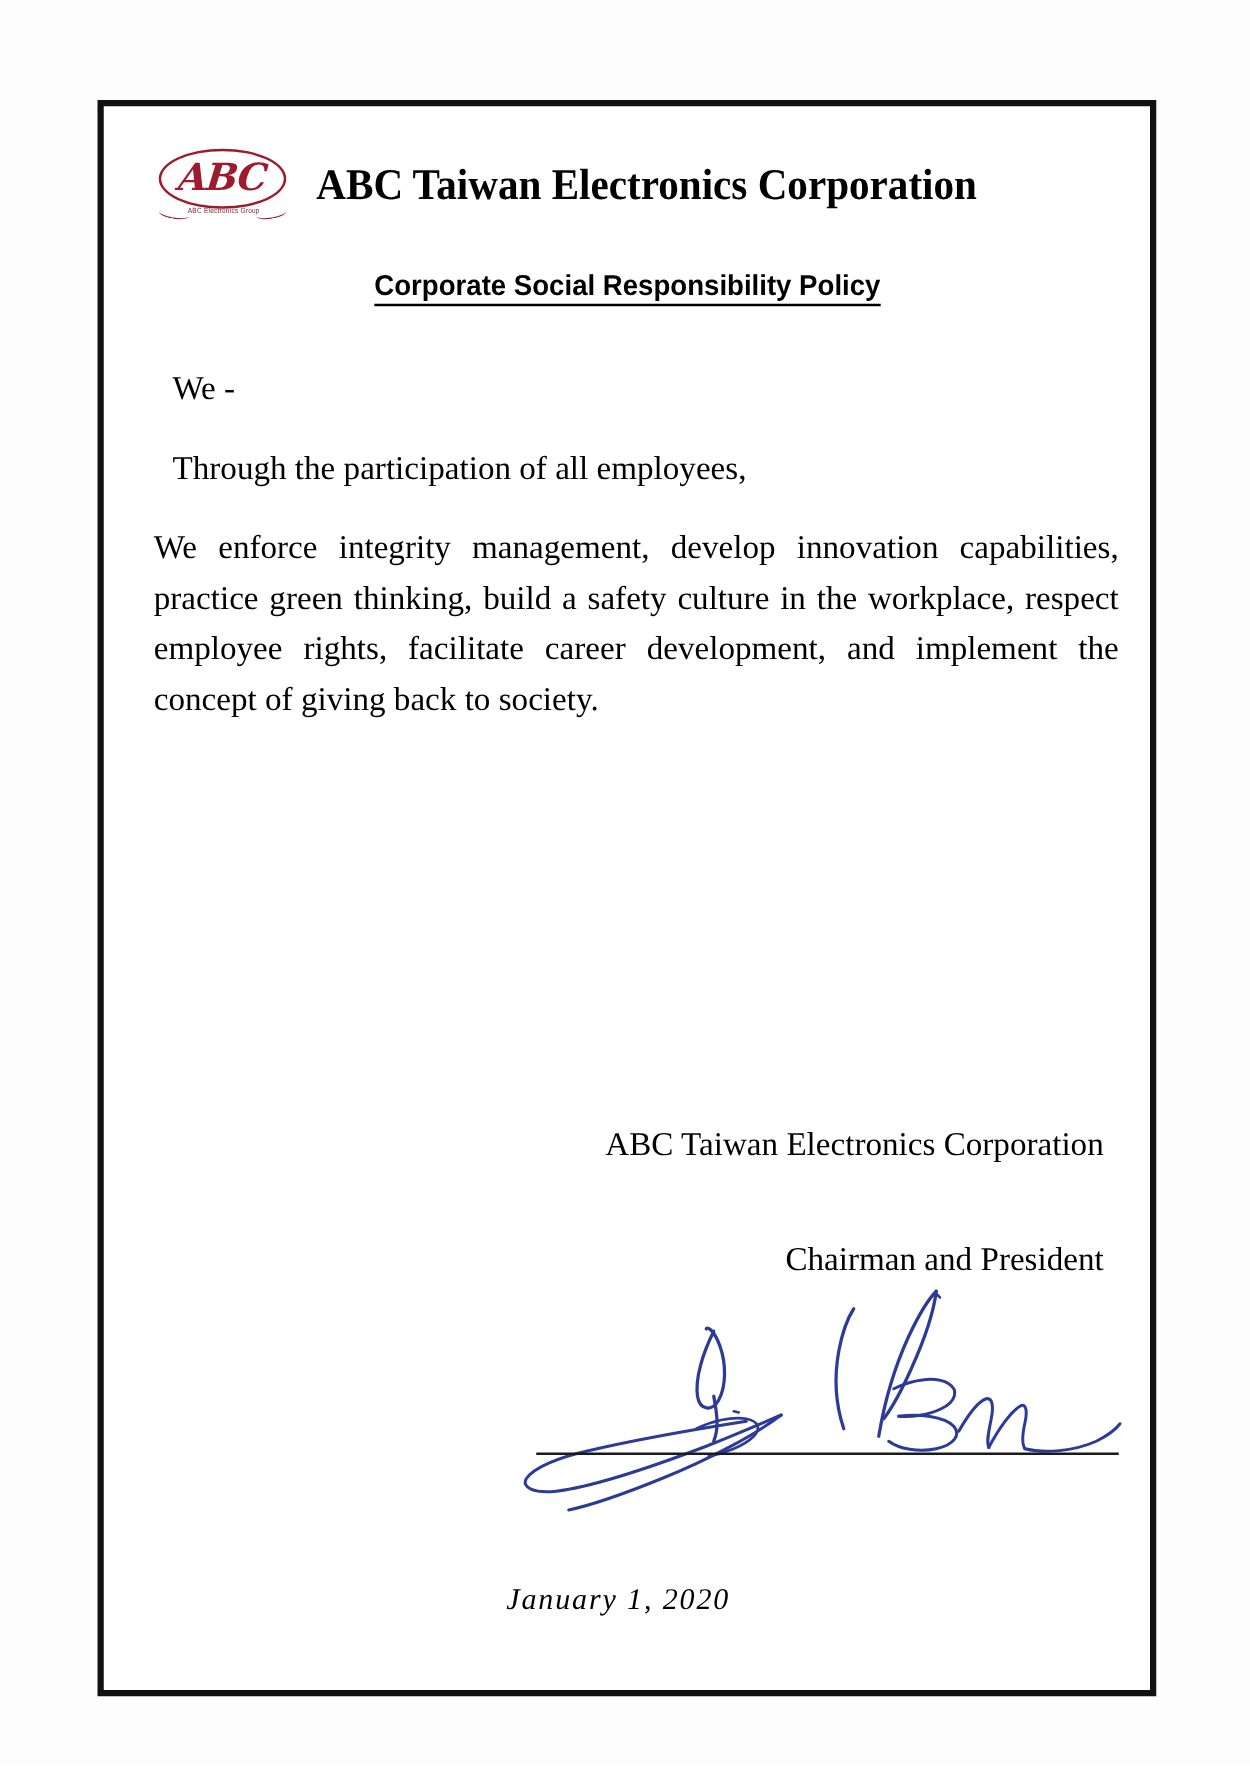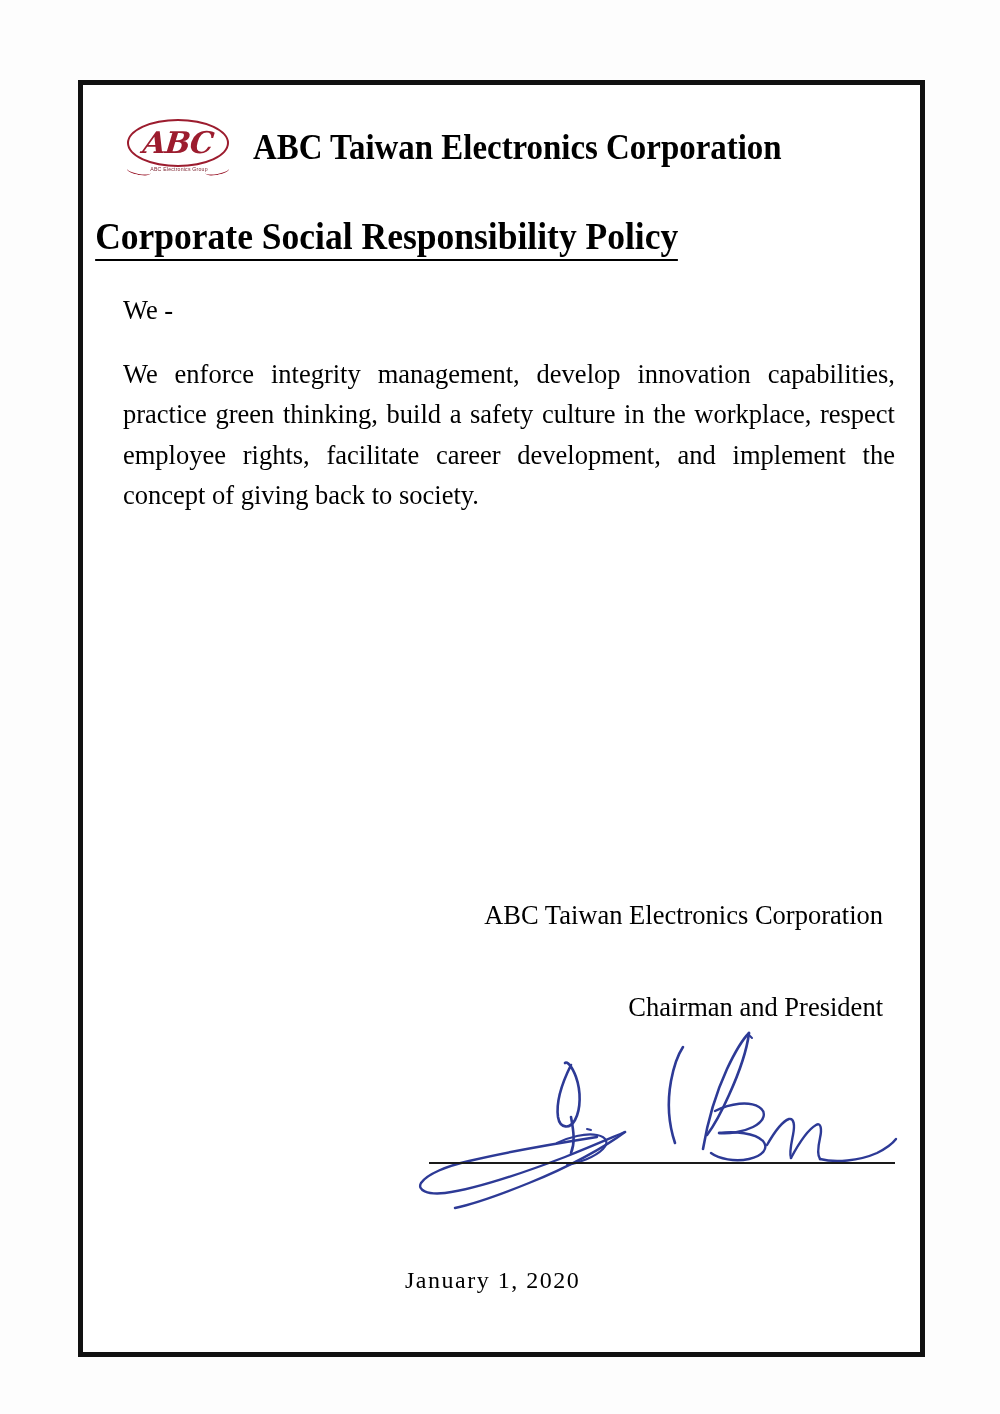--- a/index.html
+++ b/index.html
@@ -113,24 +113,24 @@
     transform-origin: left center;
     white-space: nowrap;
   }
 
   
   #doc-title {
     position: absolute;
     left: 0;
     right: 0;
     top: 130px;
-    text-align: left;
-    font-family: Liberation Serif, serif;
+    text-align: center;
+    font-family: Liberation Sans, sans-serif;
     font-weight: 700;
-    font-size: 37px;
+    font-size: 23px;
   }
   #doc-title span {
     display: inline-block;
     border-bottom: 2.4px solid #000;
     padding-bottom: 1px;
     transform: scaleX(0.96);
   }
 
   
   #body-text {
@@ -141,20 +141,21 @@
     font-size: 26.5px;
     line-height: 40.5px;
   }
   #body-text p {
     margin: 0 0 23px 0;
     text-align: justify;
     text-justify: inter-word;
   }
   #body-text p.nojust {
     text-align: left;
+    margin-left: 15px;
   }
   #body-text p:last-child { margin-bottom: 0; font-family: Liberation Serif, serif; }
 
   
   #sign-company {
     position: absolute;
     right: 37px;
     top: 815px;
     font-size: 26.5px;
     text-align: right;
@@ -194,20 +195,21 @@
 
   
   #doc-date {
     position: absolute;
     left: 322px;
     top: 1182px;
     font-size: 24px;
     font-family: "Liberation Serif", "DejaVu Serif", serif;
     letter-spacing: 1.5px;
     white-space: nowrap;
+    font-style: italic;
   }
 </style>
 </head>
 <body>
 
 <div id="page">
 
   <div id="frame">
 
     <div id="header">
@@ -223,20 +225,21 @@
       <div id="company-name">ABC Taiwan Electronics Corporation</div>
 
     </div>
 
     <div id="doc-title">
       <span>Corporate Social Responsibility Policy</span>
     </div>
 
     <div id="body-text">
       <p class="nojust">We -</p>
+      <p class="nojust">Through the participation of all employees,</p>
       <p>We enforce integrity management, develop innovation capabilities, practice green thinking, build a safety culture in the workplace, respect employee rights, facilitate career development, and implement the concept of giving back to society.</p>
     </div>
 
     <div id="sign-company">ABC Taiwan Electronics Corporation</div>
     <div id="sign-role">Chairman and President</div>
 
     <div id="signature-area">
       <svg width="480" height="190" viewBox="0 0 480 190" fill="none" xmlns="http://www.w3.org/2000/svg">
         <g stroke="#2d3a96" stroke-linecap="round" stroke-linejoin="round" fill="none">
 

